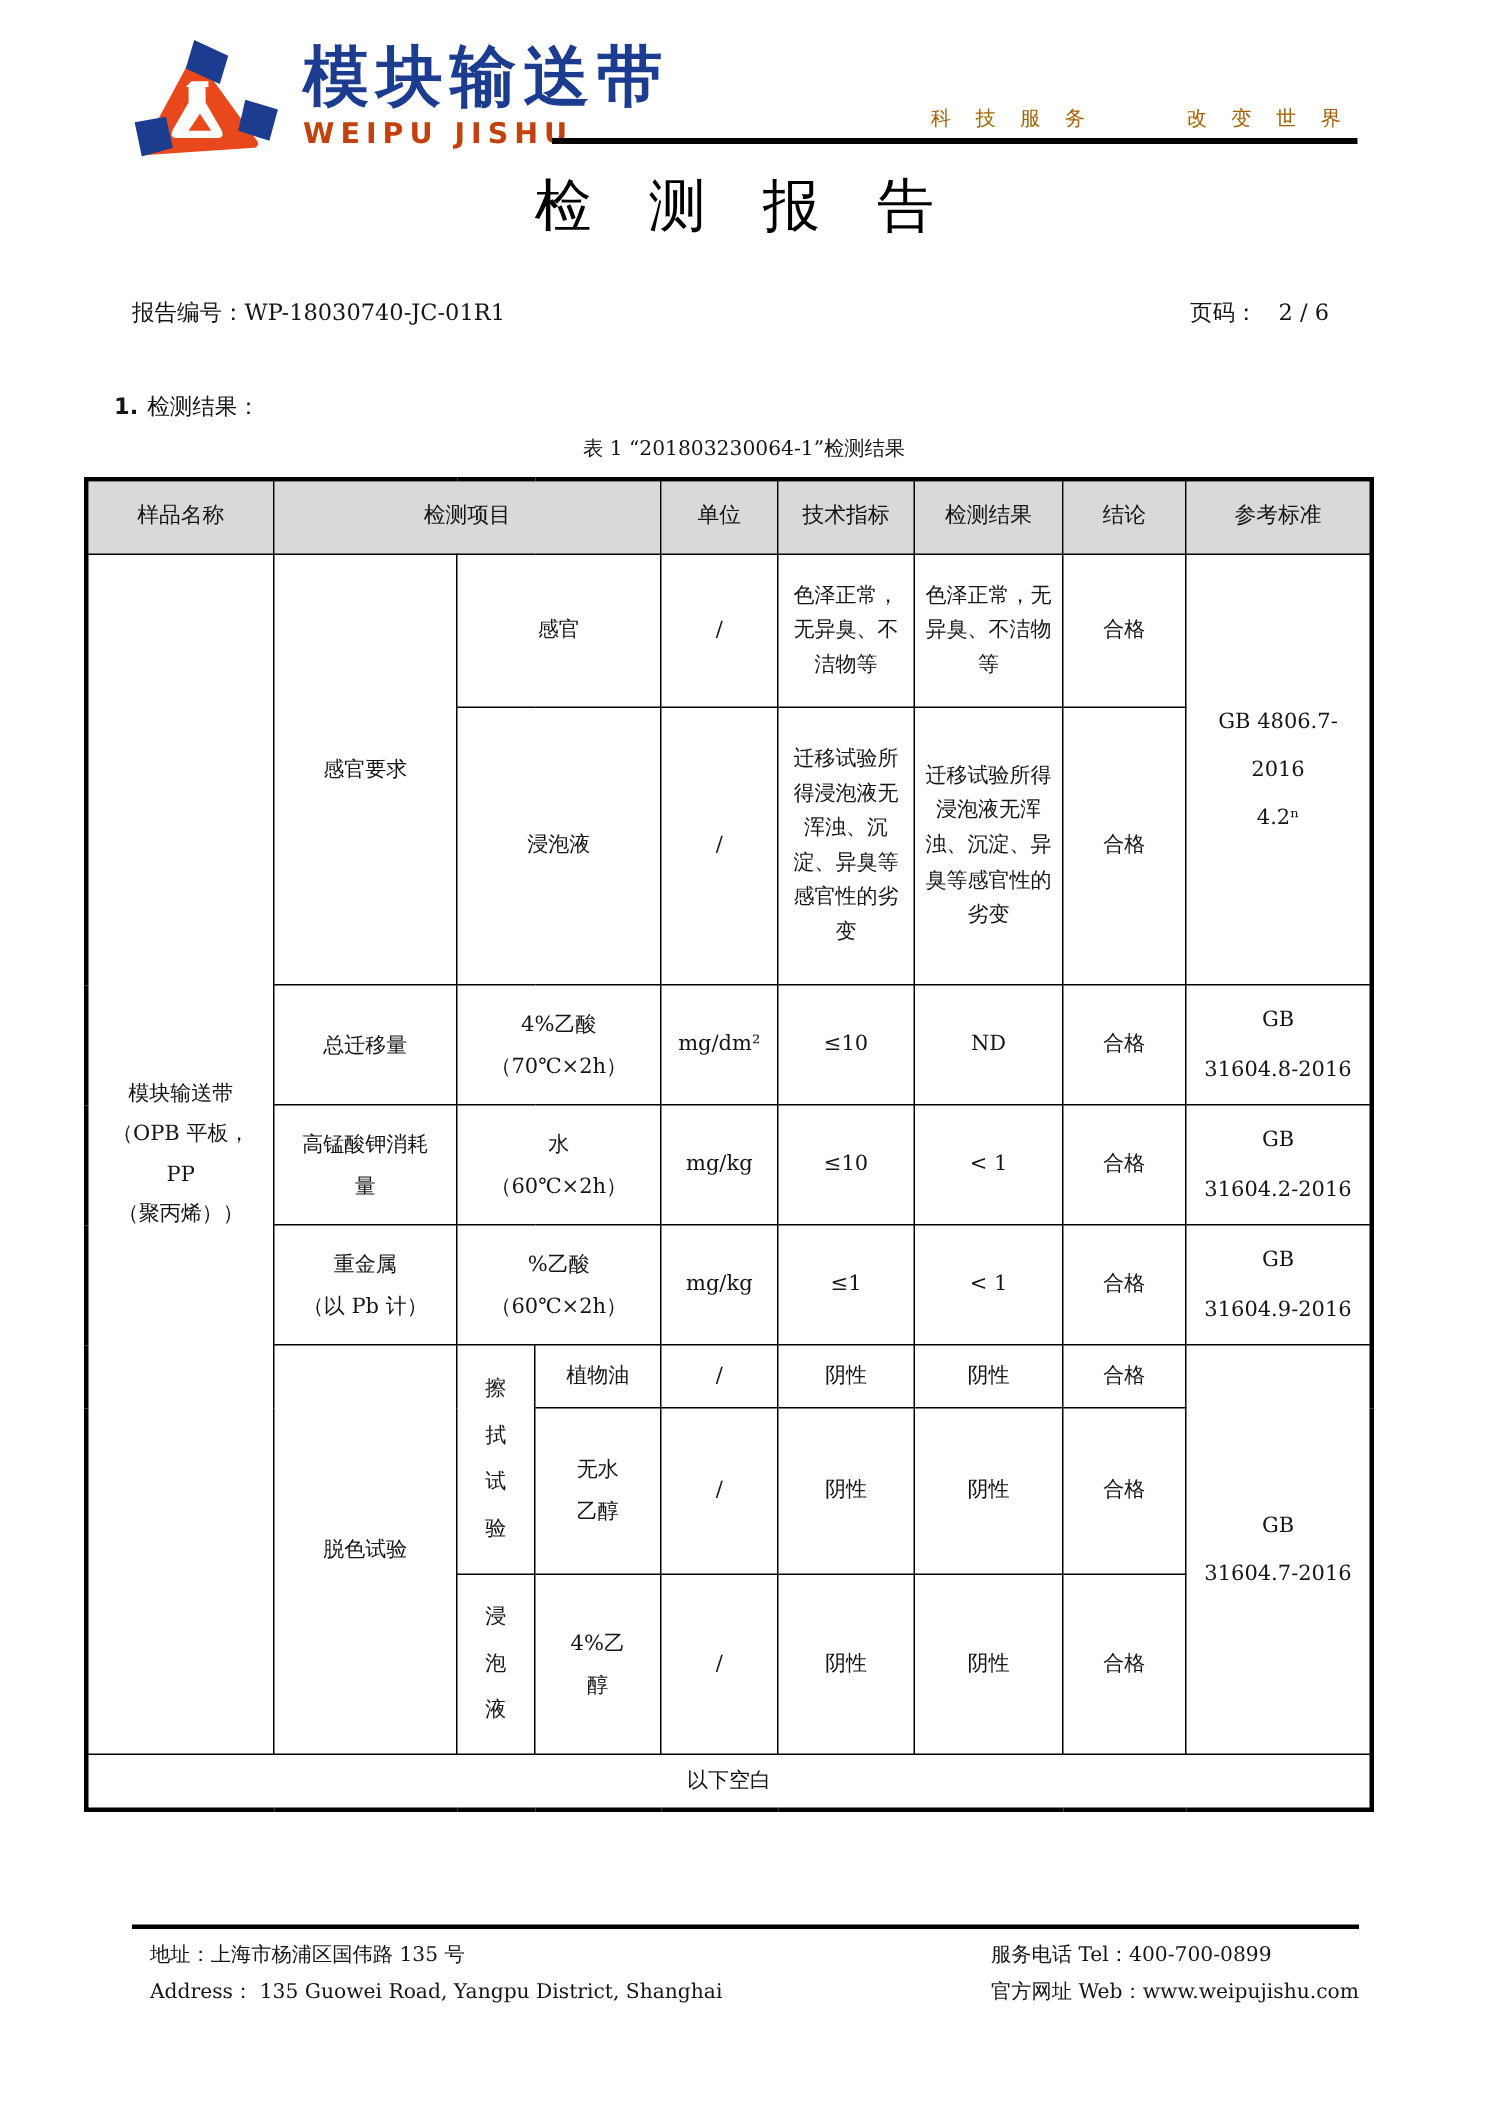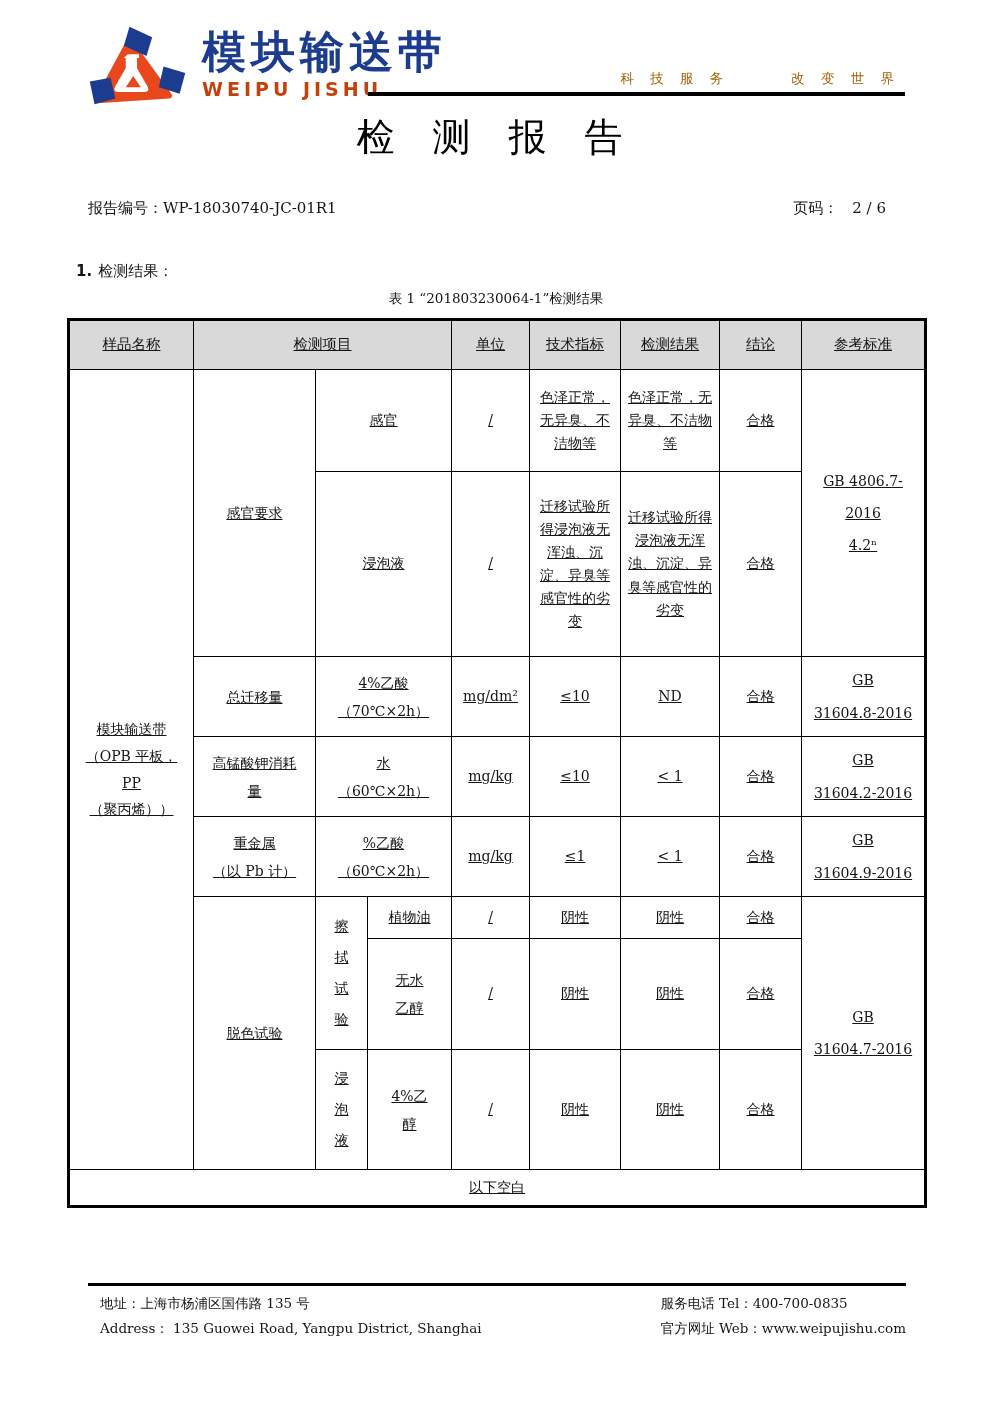--- a/index.html
+++ b/index.html
@@ -37,24 +37,23 @@
   .meta-right { float: right; margin-right: 18px; }
   .meta-right .val { margin-left: 14px; text-align: center; }
 
   
   .section-heading { position: absolute; top: 262px; left: 76px; font-size: 15px; }
   .section-heading .num { font-family: "DejaVu Sans", "Liberation Sans", sans-serif; font-weight: bold; margin-right: 6px; }
   .table-caption { position: absolute; top: 290px; left: 0; width: 100%; text-align: center; font-size: 13.5px; }
 
   
   .report-table {
-    position: absolute; top: 318px; left: 67px;
+    position: absolute; top: 318px; left: 56px;
     width: 858px; border-collapse: collapse; table-layout: fixed;
     border: 3px solid #000;
-    text-decoration: underline;
   }
   .report-table th, .report-table td {
     border: 1.6px solid #000;
     text-align: center; vertical-align: middle;
     font-size: 14px; font-weight: normal;
     padding: 2px 4px;
     white-space: pre-line;
     line-height: 1.65;
     overflow: hidden;
   }
@@ -237,18 +236,18 @@
   </tbody>
     </table>
 
   <div class="footer-rule"></div>
   <div class="footer">
     <div class="footer-left">
       <div>地址：上海市杨浦区国伟路 135 号</div>
       <div>Address：  135 Guowei Road, Yangpu District, Shanghai</div>
     </div>
     <div class="footer-right">
-      <div>服务电话  Tel：400-700-0835</div>
+      <div>服务电话  Tel：400-700-0899</div>
       <div>官方网址  Web：www.weipujishu.com</div>
     </div>
   </div>
 
 </div>
 
 </body></html>

